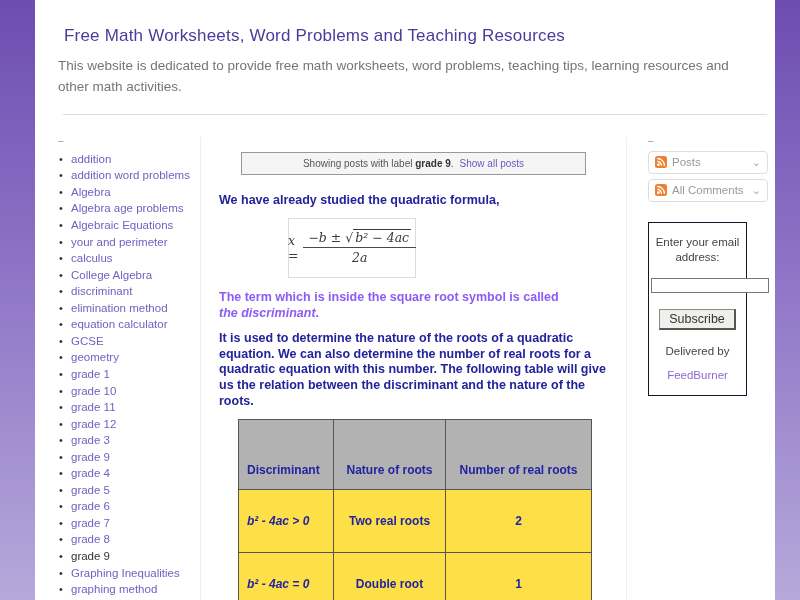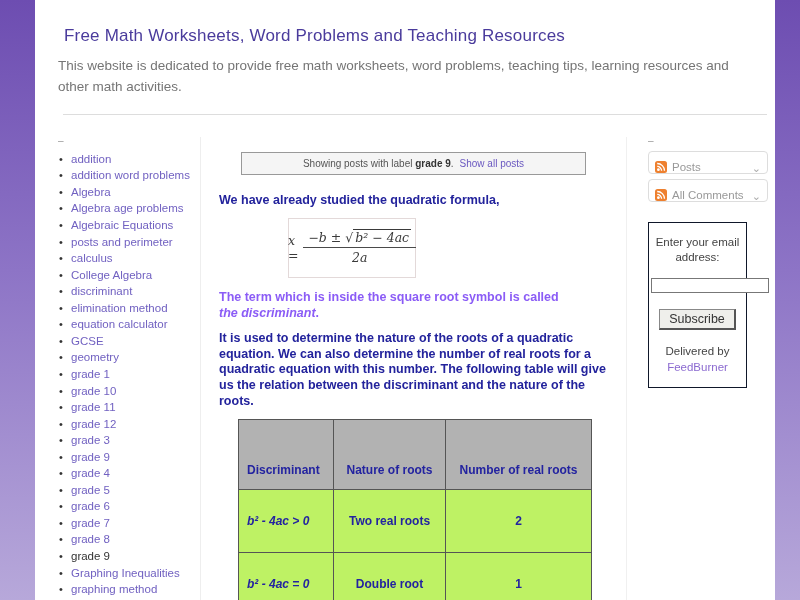--- a/index.html
+++ b/index.html
@@ -54,39 +54,39 @@
 
   .note-purple{margin:11px 0 0 0;color:#8b5cf6;font-weight:bold;font-size:12.5px;line-height:1.32;max-width:352px;}
   .note-purple .ital{font-style:italic;}
   .post-body{margin:9px 0 0 0;color:#23239c;font-weight:bold;font-size:12.5px;line-height:1.26;max-width:392px;}
 
   
   .roots-table{border-collapse:collapse;margin:9px 0 0 19px;table-layout:fixed;}
   .roots-table th,.roots-table td{border:1px solid #555;color:#2323a0;font-size:12px;font-weight:bold;}
   .roots-table th{background:#b2b2b2;height:57px;vertical-align:bottom;padding:0 4px 12px 4px;text-align:center;}
   .roots-table th:first-child{text-align:left;padding-left:8px;}
-  .roots-table td{background:#bef264;height:60px;vertical-align:middle;text-align:center;}
+  .roots-table td{background:#fde047;height:60px;vertical-align:middle;text-align:center;}
   .roots-table td:first-child{text-align:left;padding-left:8px;font-style:italic;}
   .col-w1{width:95px;} .col-w2{width:112px;} .col-w3{width:146px;}
 
   
-  .feed-dd{display:flex;align-items:flex-end;border:1px solid #ddd;border-radius:4px;
+  .feed-dd{display:flex;align-items:center;border:1px solid #ddd;border-radius:4px;
     height:21px;padding:0 6px;margin-bottom:5px;background:#fff;color:#999;font-size:11.5px;cursor:pointer;}
   .feed-dd .txt{margin-left:5px;}
   .chev{margin-left:auto;color:#aaa;font-size:11px;line-height:10px;}
 
   .email-box{margin-top:20px;width:85px;border:1px solid #0f172a;padding:12px 6px 14px 6px;
     text-align:center;font-size:11.5px;color:#444;background:#fff;position:relative;}
   .email-box .prompt{line-height:1.35;}
   .email-input{display:block;width:112px;height:13px;margin:12px 0 0 -4px;border:1px solid #777;background:#fff;padding:0 2px;font-size:11px;}
   .subscribe-btn{display:block;margin:16px auto 0 auto;font-size:12.5px;color:#333;
     background:#efefeb;border:1px solid #888;border-right:2px solid #555;border-bottom:2px solid #555;
     padding:2px 9px;cursor:pointer;font-family:"Liberation Sans", sans-serif;}
   .delivered{margin-top:15px;color:#444;}
-  .fb-link{display:block;margin-top:4px;color:#8b6ad0;text-decoration:none;cursor:pointer;}
+  .fb-link{display:block;margin-top:12px;color:#8b6ad0;text-decoration:none;cursor:pointer;}
 </style>
 </head>
 <body>
 
 <div class="band band-left"></div>
 <div class="band band-right"></div>
 
 <div class="page">
 
   <div class="header">
@@ -98,21 +98,21 @@
   <div class="columns">
 
     <div class="col-left">
       <div class="gadget-dash">–</div>
       <ul class="labels-list">
         <li><a>addition</a></li>
         <li><a>addition word problems</a></li>
         <li><a>Algebra</a></li>
         <li><a>Algebra age problems</a></li>
         <li><a>Algebraic Equations</a></li>
-        <li><a>posts and perimeter</a></li>
+        <li><a>your and perimeter</a></li>
         <li><a>calculus</a></li>
         <li><a>College Algebra</a></li>
         <li><a>discriminant</a></li>
         <li><a>elimination method</a></li>
         <li><a>equation calculator</a></li>
         <li><a>GCSE</a></li>
         <li><a>geometry</a></li>
         <li><a>grade 1</a></li>
         <li><a>grade 10</a></li>
         <li><a>grade 11</a></li>

